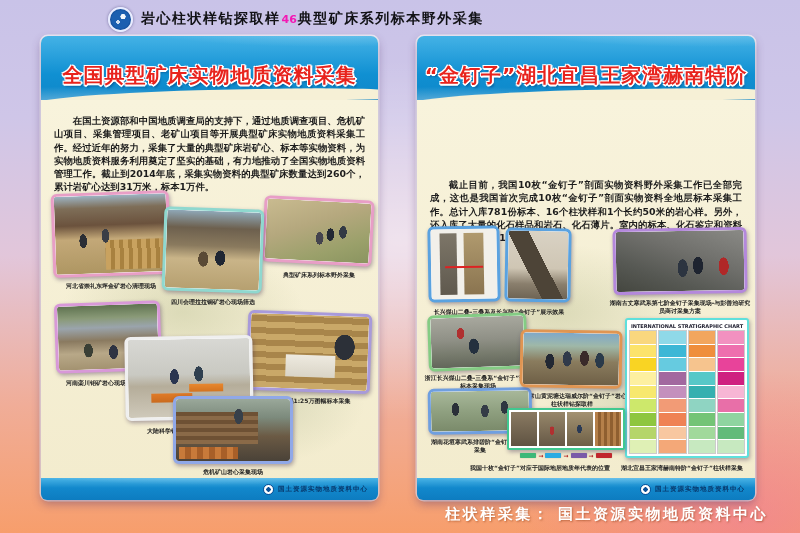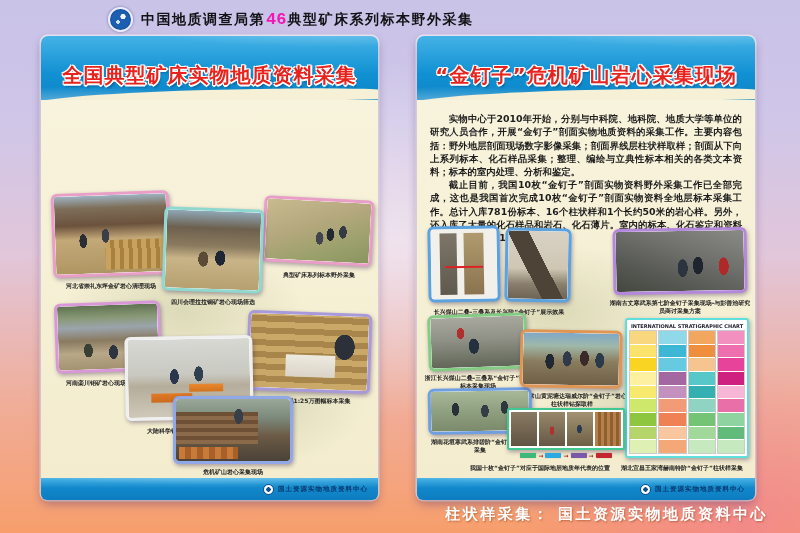--- a/index.html
+++ b/index.html
@@ -16,21 +16,21 @@
   .top-header { position:absolute; left:108px; top:5px; height:28px; display:flex; align-items:center; gap:8px; z-index:6; }
   .logo {
     width:25px; height:25px; border-radius:50%;
     background:
       radial-gradient(circle at 62% 36%, rgba(255,255,255,.95) 0 13%, transparent 15%),
       radial-gradient(circle at 38% 62%, rgba(255,255,255,.8) 0 9%, transparent 11%),
       radial-gradient(circle at 50% 50%, #1c5fb0 0 58%, #0d3f86 80%);
     border:2px solid #e9edff; box-shadow:0 0 3px rgba(20,20,80,.45);
   }
   .header-title { font-size:14px; font-weight:800; color:#121216; letter-spacing:1.5px; white-space:nowrap; }
-  .header-title .num { color:#f318b4; font-size:17px; letter-spacing:0; padding:0 1px;font-family:Liberation Mono, monospace; }
+  .header-title .num { color:#f318b4; font-size:11px; letter-spacing:0; padding:0 1px; }
   
   .panel { position:absolute; top:36px; width:337px; height:464px; border-radius:7px;
     background:#f6f0d6; box-shadow:0 4px 10px rgba(90,60,110,.45), 0 0 0 1.5px rgba(255,255,255,.7); }
   .panel.left { left:41px; }
   .panel.right { left:417px; width:338px; }
   .p-header { position:absolute; top:0; left:0; right:0; height:64px; border-radius:7px 7px 0 0; overflow:hidden;
     background:
       radial-gradient(ellipse 130% 95% at 85% -35%, rgba(255,255,255,.5), transparent 55%),
       radial-gradient(ellipse 120% 75% at 12% 118%, rgba(255,255,255,.55), transparent 52%),
       linear-gradient(180deg,#44b2e6 0%, #1090d2 60%, #0e86c8 100%); }
@@ -187,31 +187,32 @@
   .organizer { position:absolute; right:32px; top:505px; font-size:15px; font-weight:800; color:#fff;
     letter-spacing:2.5px; text-shadow:1px 1px 2px rgba(140,60,20,.55); white-space:nowrap; }
 </style>
 </head>
 <body>
 
 <div class="page">
 
   <div class="top-header">
     <div class="logo"></div>
-    <div class="header-title"><span>中国地质调查局第</span><span class="num">46</span><span>典型矿床系列标本野外采集</span></div>
+    <div class="header-title"><span>岩心柱状样钻探取样</span><span class="num">46</span><span>典型矿床系列标本野外采集</span></div>
   </div>
 
   <section class="panel left">
     <div class="p-header">
       <div class="p-title">全国典型矿床实物地质资料采集</div>
       <div class="wave"></div>
     </div>
     <div class="p-body">
       <div class="wm wm1"></div>
       <div class="wm wm2"></div>
+      <p class="body-text lp-text">在国土资源部和中国地质调查局的支持下，通过地质调查项目、危机矿山项目、采集管理项目、老矿山项目等开展典型矿床实物地质资料采集工作。经过近年的努力，采集了大量的典型矿床岩矿心、标本等实物资料，为实物地质资料服务利用奠定了坚实的基础，有力地推动了全国实物地质资料管理工作。截止到2014年底，采集实物资料的典型矿床数量达到260个，累计岩矿心达到31万米，标本1万件。</p>
     </div>
     <div class="photo pl1">
         <div class="ph a-court"></div>
       </div>
     <div class="cap cl1">河北省崇礼东坪金矿岩心清理现场</div>
     <div class="photo pl2">
         <div class="ph a-yard"></div>
       </div>
     <div class="cap cl2">四川会理拉拉铜矿岩心现场筛选</div>
     <div class="photo pl3">
@@ -235,27 +236,26 @@
       </div>
     <div class="cap cl7">危机矿山岩心采集现场</div>
     <div class="p-footer">
       <span class="mini-logo"></span>
       <span class="brand">国土资源实物地质资料中心</span>
     </div>
   </section>
 
   <section class="panel right">
     <div class="p-header">
-      <div class="p-title">“金钉子”危机矿山岩心采集现场</div>
+      <div class="p-title">“金钉子”湖北宜昌王家湾赫南特阶</div>
       <div class="wave"></div>
     </div>
     <div class="p-body">
       <div class="wm wm1"></div>
       <div class="wm wm2"></div>
-      <p class="body-text rp-text1">实物中心于2010年开始，分别与中科院、地科院、地质大学等单位的研究人员合作，开展“金钉子”剖面实物地质资料的采集工作。主要内容包括：野外地层剖面现场数字影像采集；剖面界线层柱状样取样；剖面从下向上系列标本、化石样品采集；整理、编绘与立典性标本相关的各类文本资料；标本的室内处理、分析和鉴定。</p>
       <p class="body-text rp-text2">截止目前，我国10枚“金钉子”剖面实物资料野外采集工作已全部完成，这也是我国首次完成10枚“金钉子”剖面实物资料全地层标本采集工作。总计入库781份标本、16个柱状样和1个长约50米的岩心样。另外，还入库了大量的化石样品和岩石、化石薄片。室内的标本、化石鉴定和资料整编等工作于2014年底完成。</p>
     </div>
     <div class="photo pr1">
         <div class="ph a-spec"></div>
       </div>
     <div class="photo pr2">
         <div class="ph a-museum"></div>
       </div>
     <div class="cap cr1">长兴煤山二叠-三叠系及长兴阶“金钉子”展示效果</div>
     <div class="photo pr3">

